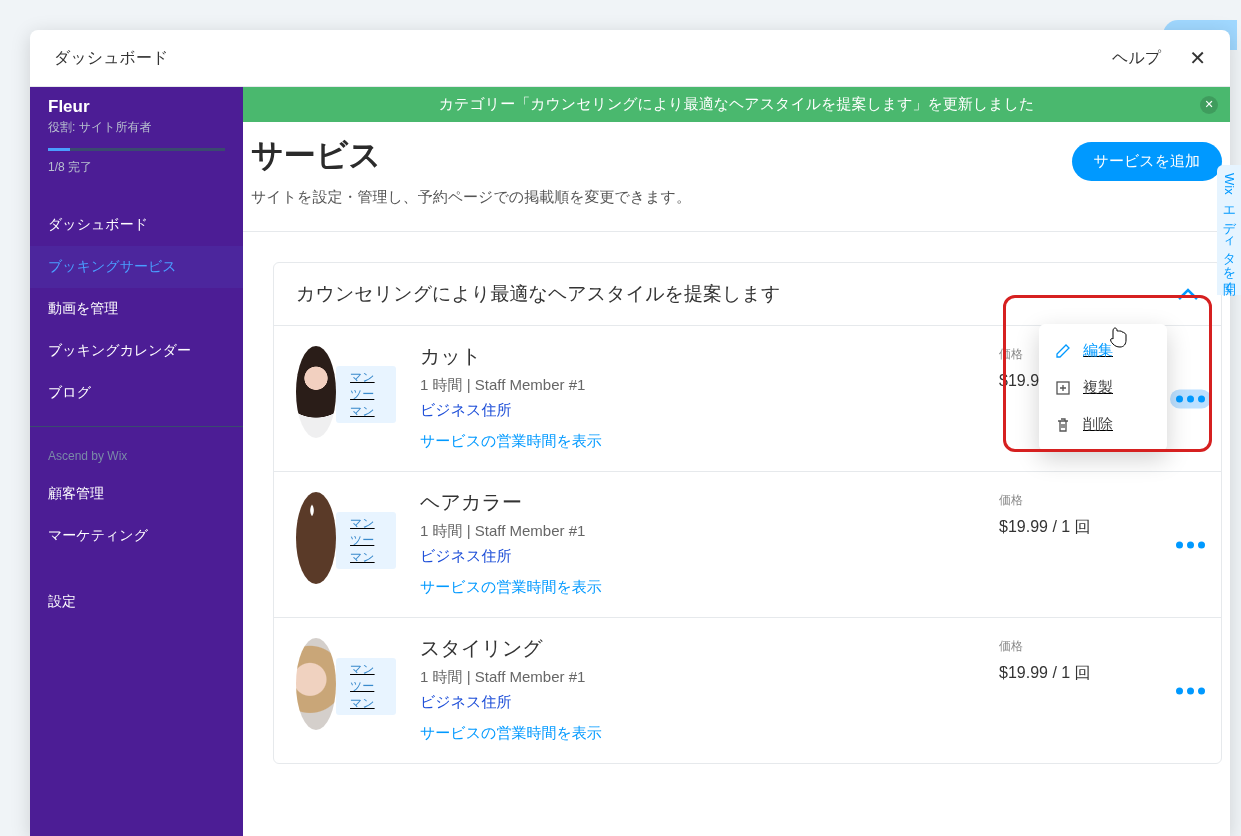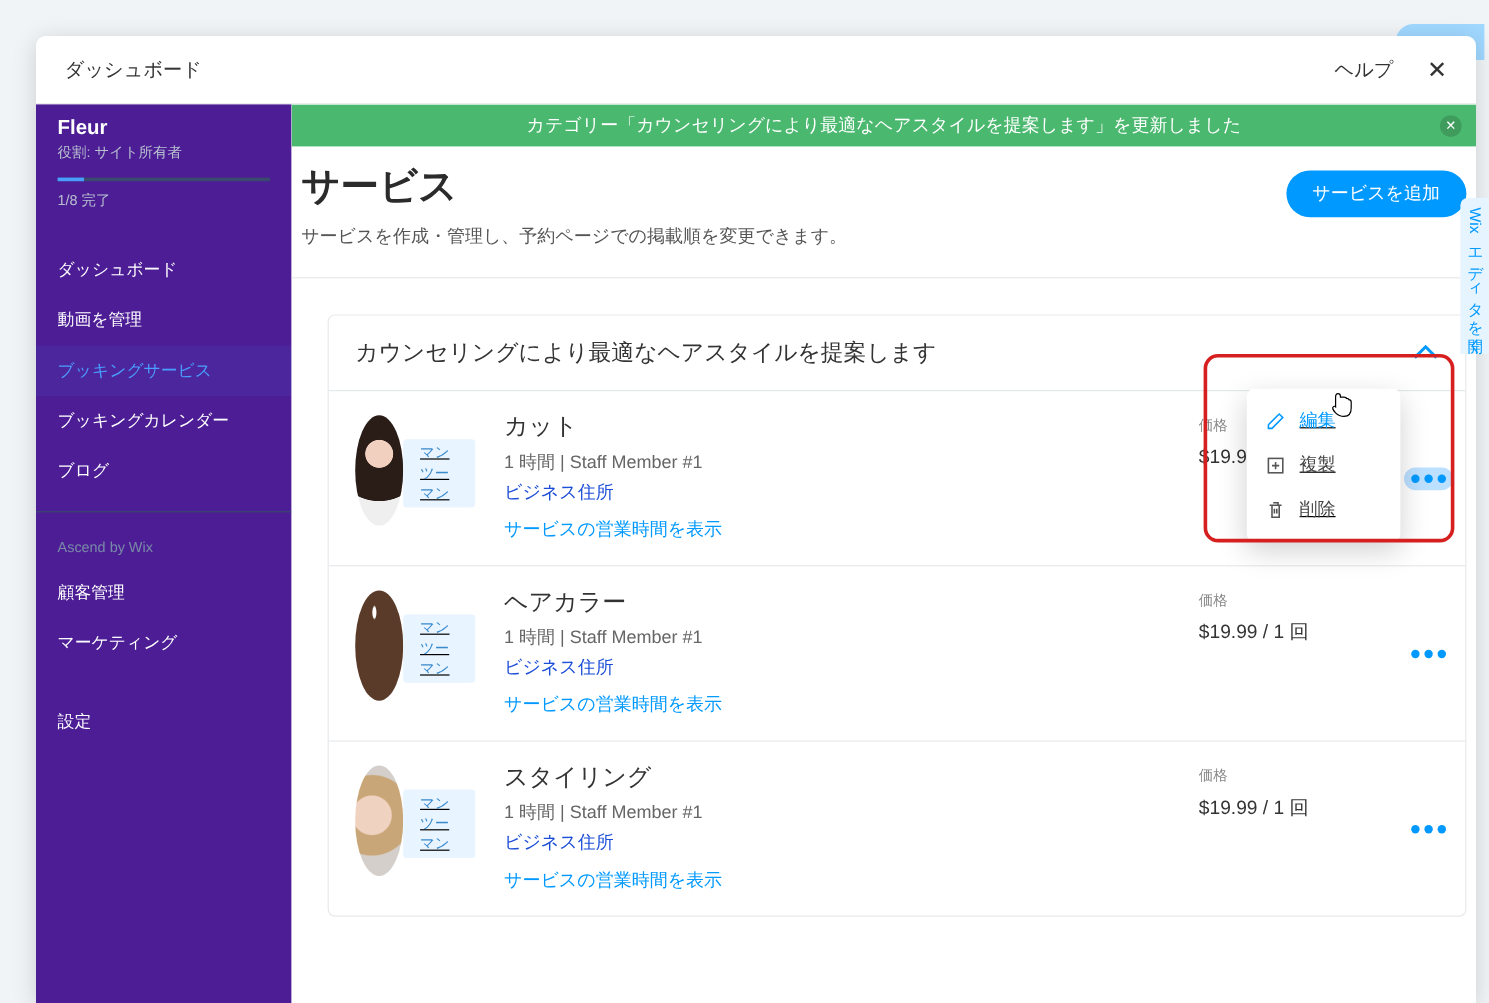--- a/index.html
+++ b/index.html
@@ -151,42 +151,42 @@
   <div class="dashboard">
     <aside class="sidebar">
       <div class="site-name">Fleur</div>
       <div class="role">役割: サイト所有者</div>
       <div class="progress-track">
           <div class="progress-fill"></div>
         </div>
       <div class="progress-text">1/8 完了</div>
       <nav class="sidebar-nav">
         <div class="sidebar-item">ダッシュボード</div>
+        <div class="sidebar-item active">ブッキングサービス</div>
         <div class="sidebar-item">動画を管理</div>
-        <div class="sidebar-item active">ブッキングサービス</div>
         <div class="sidebar-item">ブッキングカレンダー</div>
         <div class="sidebar-item">ブログ</div>
         <div class="ascend">Ascend by Wix</div>
         <div class="sidebar-item">顧客管理</div>
         <div class="sidebar-item">マーケティング</div>
         <div style="height:24px"></div>
         <div class="sidebar-item">設定</div>
       </nav>
     </aside>
 
     <section class="main">
       <div class="banner">
         <span>カテゴリー「カウンセリングにより最適なヘアスタイルを提案します」を更新しました</span>
         <button class="close-banner">✕</button>
       </div>
 
       <div class="page-header">
         <div>
           <h1>サービス</h1>
-          <div class="desc">サービスを作成・管理し、予約ページでの掲載順を変更できます。</div>
+          <div class="desc">サイトを設定・管理し、予約ページでの掲載順を変更できます。</div>
         </div>
         <button class="add-btn">サービスを追加</button>
       </div>
 
       <div class="category-panel">
         <div class="category-title">
           <span>カウンセリングにより最適なヘアスタイルを提案します</span>
           <span class="chev">
             <svg width="22" height="14" viewBox="0 0 22 14" fill="none">
                 <path d="M2 12 L11 3 L20 12" stroke="#0099ff" stroke-width="2.5" fill="none"></path>

